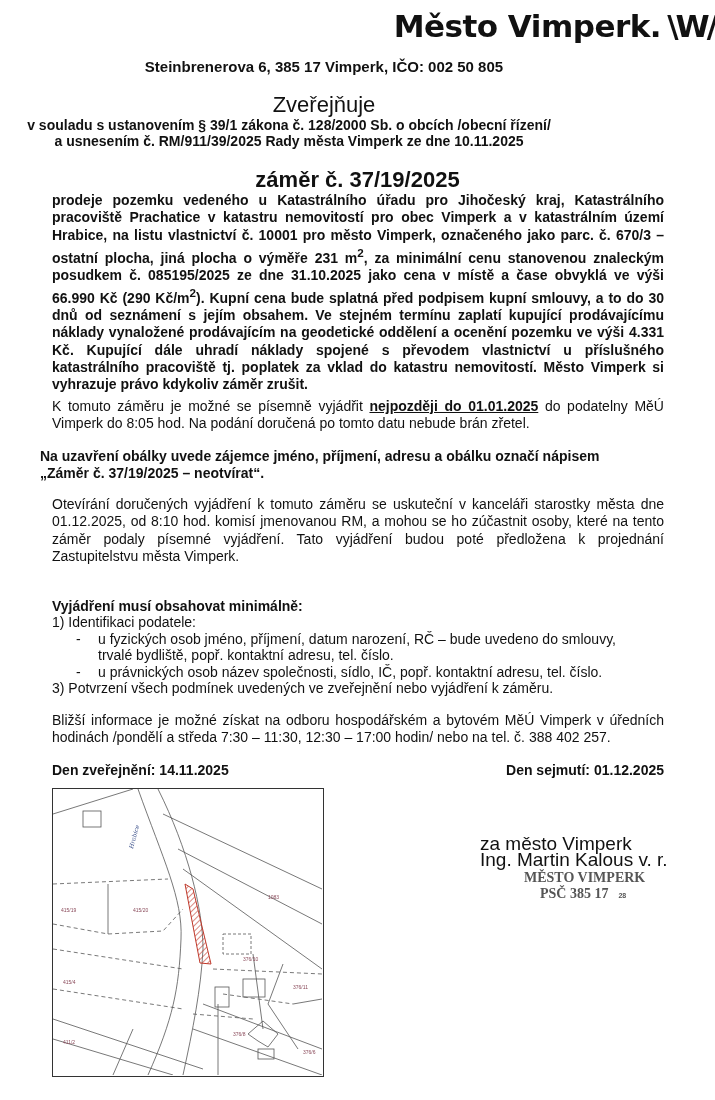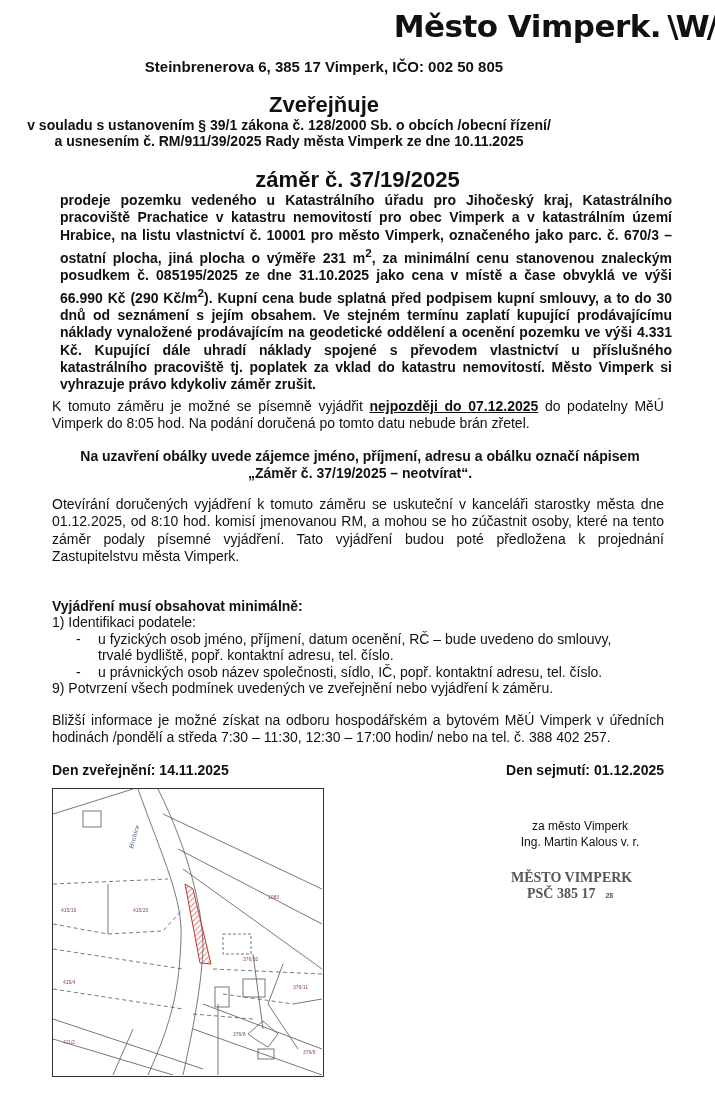--- a/index.html
+++ b/index.html
@@ -1,39 +1,39 @@
 <!DOCTYPE html>
 <html><head>
 <meta charset="utf-8">
 <style>
   html, body { margin: 0; padding: 0; background: #ffffff; }
   body { width: 715px; height: 1100px; position: relative; overflow: hidden; color: #111; font-family: "Liberation Sans", sans-serif; }
   .page { position: absolute; left: 0; top: 0; width: 715px; height: 1100px; }
   .logo { position: absolute; top: 8px; left: 0; width: 715px; text-align: right; font-family: "DejaVu Sans", sans-serif; font-weight: bold; font-size: 31px; letter-spacing: -0.5px; color: #111; }
   .logo .mark { display: inline-block; margin-left: 6px; font-weight: bold; letter-spacing: -3px; }
   .address { position: absolute; top: 58px; left: 0; width: 648px; text-align: center; font-weight: bold; font-size: 15px; }
-  .heading { position: absolute; top: 92px; left: 0; width: 648px; text-align: center; font-weight: bold; font-size: 22px; }
+  .heading { position: absolute; top: 92px; left: 0; width: 648px; text-align: center; font-weight: normal; font-size: 22px; }
   .legal { position: absolute; top: 117px; left: 0; width: 578px; text-align: center; font-weight: bold; font-size: 14px; line-height: 16px; }
   .intent-title { position: absolute; top: 167px; left: 0; width: 715px; text-align: center; font-weight: bold; font-size: 22px; }
-  .intent-body { position: absolute; top: 192px; left: 60px; width: 612px; font-weight: bold; font-size: 14px; line-height: 17.3px; text-align: justify; }
+  .intent-body { position: absolute; top: 192px; left: 52px; width: 612px; font-weight: bold; font-size: 14px; line-height: 17.3px; text-align: justify; }
   .p { position: absolute; left: 52px; width: 612px; font-size: 14px; line-height: 17.3px; text-align: justify; }
   .p1 { top: 398px; }
   .deadline { font-weight: bold; text-decoration: underline; }
-  .envelope { position: absolute; top: 448px; left: 40px; width: 640px; text-align: center; font-weight: bold; font-size: 14px; line-height: 17px; }
+  .envelope { position: absolute; top: 448px; left: 40px; width: 640px; font-weight: bold; font-size: 14px; line-height: 17px; }
   .p2 { top: 496px; }
   .req { position: absolute; top: 598px; left: 52px; width: 620px; font-size: 14px; line-height: 16.4px; }
   .req .req-title { font-weight: bold; }
   .req .sub-wrap { padding-left: 46px; position: relative; }
   .req .sub-wrap .dash { position: absolute; left: 24px; }
   .info { top: 712px; }
   .dates { position: absolute; top: 762px; left: 52px; width: 612px; font-weight: bold; font-size: 14px; }
   .dates .right { position: absolute; right: 0; top: 0; }
   .map { position: absolute; left: 52px; top: 788px; width: 272px; height: 289px; border: 1.5px solid #333; background: #fff; box-sizing: border-box; }
-  .sign { position: absolute; top: 818px; left: 480px; width: 200px; text-align: center; font-size: 12px; line-height: 16px; }
-  .stamp { position: absolute; top: 870px; left: 511px; width: 140px; text-align: left; font-family: "Liberation Serif", serif; font-weight: bold; font-size: 14px; line-height: 16px; color: #555; }
+  .sign { position: absolute; top: 836px; left: 480px; width: 200px; text-align: left; font-size: 19px; line-height: 16px; }
+  .stamp { position: absolute; top: 870px; left: 524px; width: 140px; text-align: left; font-family: "Liberation Serif", serif; font-weight: bold; font-size: 14px; line-height: 16px; color: #555; }
   .stamp .l2 { padding-left: 16px; }
   .stamp .num { font-family: "Liberation Sans", sans-serif; font-size: 7px; margin-left: 10px; }
 </style>
 </head>
 <body>
 
 <div class="page">
 
   <div class="logo">
     <span>Město Vimperk.</span><span class="mark">\W/</span>
@@ -45,42 +45,42 @@
 
   <div class="legal">
     <div>v souladu s ustanovením § 39/1 zákona č. 128/2000 Sb. o obcích /obecní řízení/</div>
     <div>a usnesením č. RM/911/39/2025 Rady města Vimperk ze dne 10.11.2025</div>
   </div>
 
   <div class="intent-title">záměr č. 37/19/2025</div>
 
   <div class="intent-body"><span>prodeje pozemku vedeného u Katastrálního úřadu pro Jihočeský kraj, Katastrálního pracoviště Prachatice v katastru nemovitostí pro obec Vimperk a v katastrálním území Hrabice, na listu vlastnictví č. 10001 pro město Vimperk, označeného jako parc. č. 670/3 – ostatní plocha, jiná plocha o výměře 231 m</span><sup>2</sup><span>, za minimální cenu stanovenou znaleckým posudkem č. 085195/2025 ze dne 31.10.2025 jako cena v místě a čase obvyklá ve výši 66.990 Kč (290 Kč/m</span><sup>2</sup><span>). Kupní cena bude splatná před podpisem kupní smlouvy, a to do 30 dnů od seznámení s jejím obsahem. Ve stejném termínu zaplatí kupující prodávajícímu náklady vynaložené prodávajícím na geodetické oddělení a ocenění pozemku ve výši 4.331 Kč. Kupující dále uhradí náklady spojené s převodem vlastnictví u příslušného katastrálního pracoviště tj. poplatek za vklad do katastru nemovitostí. Město Vimperk si vyhrazuje právo kdykoliv záměr zrušit.</span></div>
 
-  <div class="p p1"><span>K tomuto záměru je možné se písemně vyjádřit </span><span class="deadline">nejpozději do 07.12.2025</span><span> do podatelny MěÚ Vimperk do 8:05 hod. Na podání doručená po tomto datu nebude brán zřetel.</span></div>
+  <div class="p p1"><span>K tomuto záměru je možné se písemně vyjádřit </span><span class="deadline">nejpozději do 01.01.2025</span><span> do podatelny MěÚ Vimperk do 8:05 hod. Na podání doručená po tomto datu nebude brán zřetel.</span></div>
 
   <div class="envelope">
     <div>Na uzavření obálky uvede zájemce jméno, příjmení, adresu a obálku označí nápisem</div>
     <div>„Záměr č. 37/19/2025 – neotvírat“.</div>
   </div>
 
   <div class="p p2">Otevírání doručených vyjádření k tomuto záměru se uskuteční v kanceláři starostky města dne 01.12.2025, od 8:10 hod. komisí jmenovanou RM, a mohou se ho zúčastnit osoby, které na tento záměr podaly písemné vyjádření. Tato vyjádření budou poté předložena k projednání Zastupitelstvu města Vimperk.</div>
 
   <div class="req">
     <div class="req-title">Vyjádření musí obsahovat minimálně:</div>
     <div>1) Identifikaci podatele:</div>
     <div class="sub-wrap">
       <span class="dash">-</span>
-      <div>u fyzických osob jméno, příjmení, datum ocenění, RČ – bude uvedeno do smlouvy,</div>
+      <div>u fyzických osob jméno, příjmení, datum narození, RČ – bude uvedeno do smlouvy,</div>
       <div>trvalé bydliště, popř. kontaktní adresu, tel. číslo.</div>
     </div>
     <div class="sub-wrap">
       <span class="dash">-</span>
       <div>u právnických osob název společnosti, sídlo, IČ, popř. kontaktní adresu, tel. číslo.</div>
     </div>
-    <div>9)  Potvrzení všech podmínek uvedených ve zveřejnění nebo vyjádření k záměru.</div>
+    <div>3)  Potvrzení všech podmínek uvedených ve zveřejnění nebo vyjádření k záměru.</div>
   </div>
 
   <div class="p info">Bližší informace je možné získat na odboru hospodářském a bytovém MěÚ Vimperk v úředních hodinách /pondělí a středa 7:30 – 11:30, 12:30 – 17:00 hodin/ nebo na tel. č. 388 402 257.</div>
 
   <div class="dates">
     <span>Den zveřejnění: 14.11.2025</span>
     <span class="right">Den sejmutí: 01.12.2025</span>
   </div>
 
   <div class="map">

